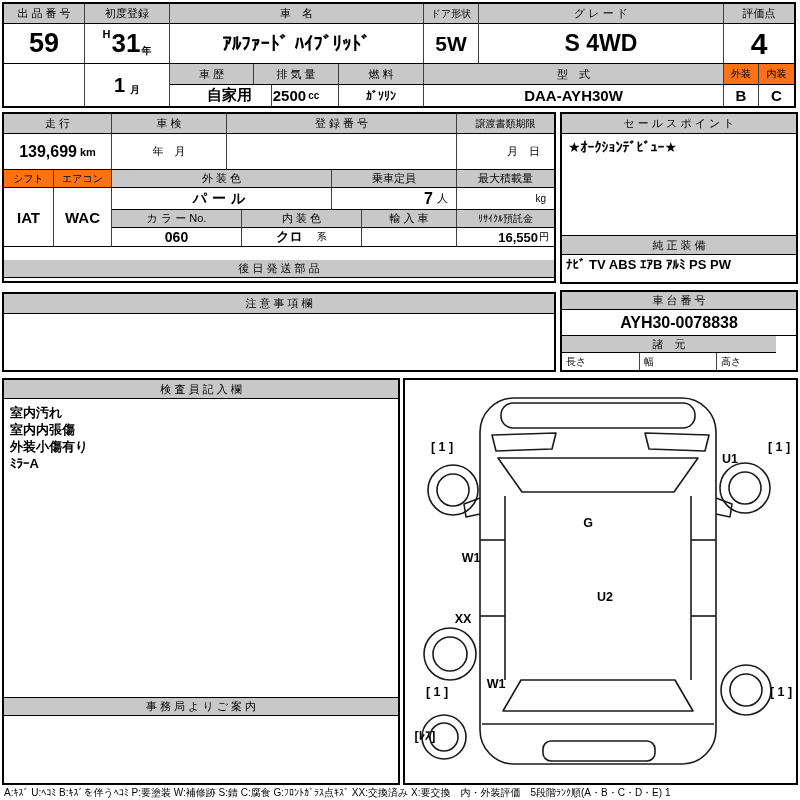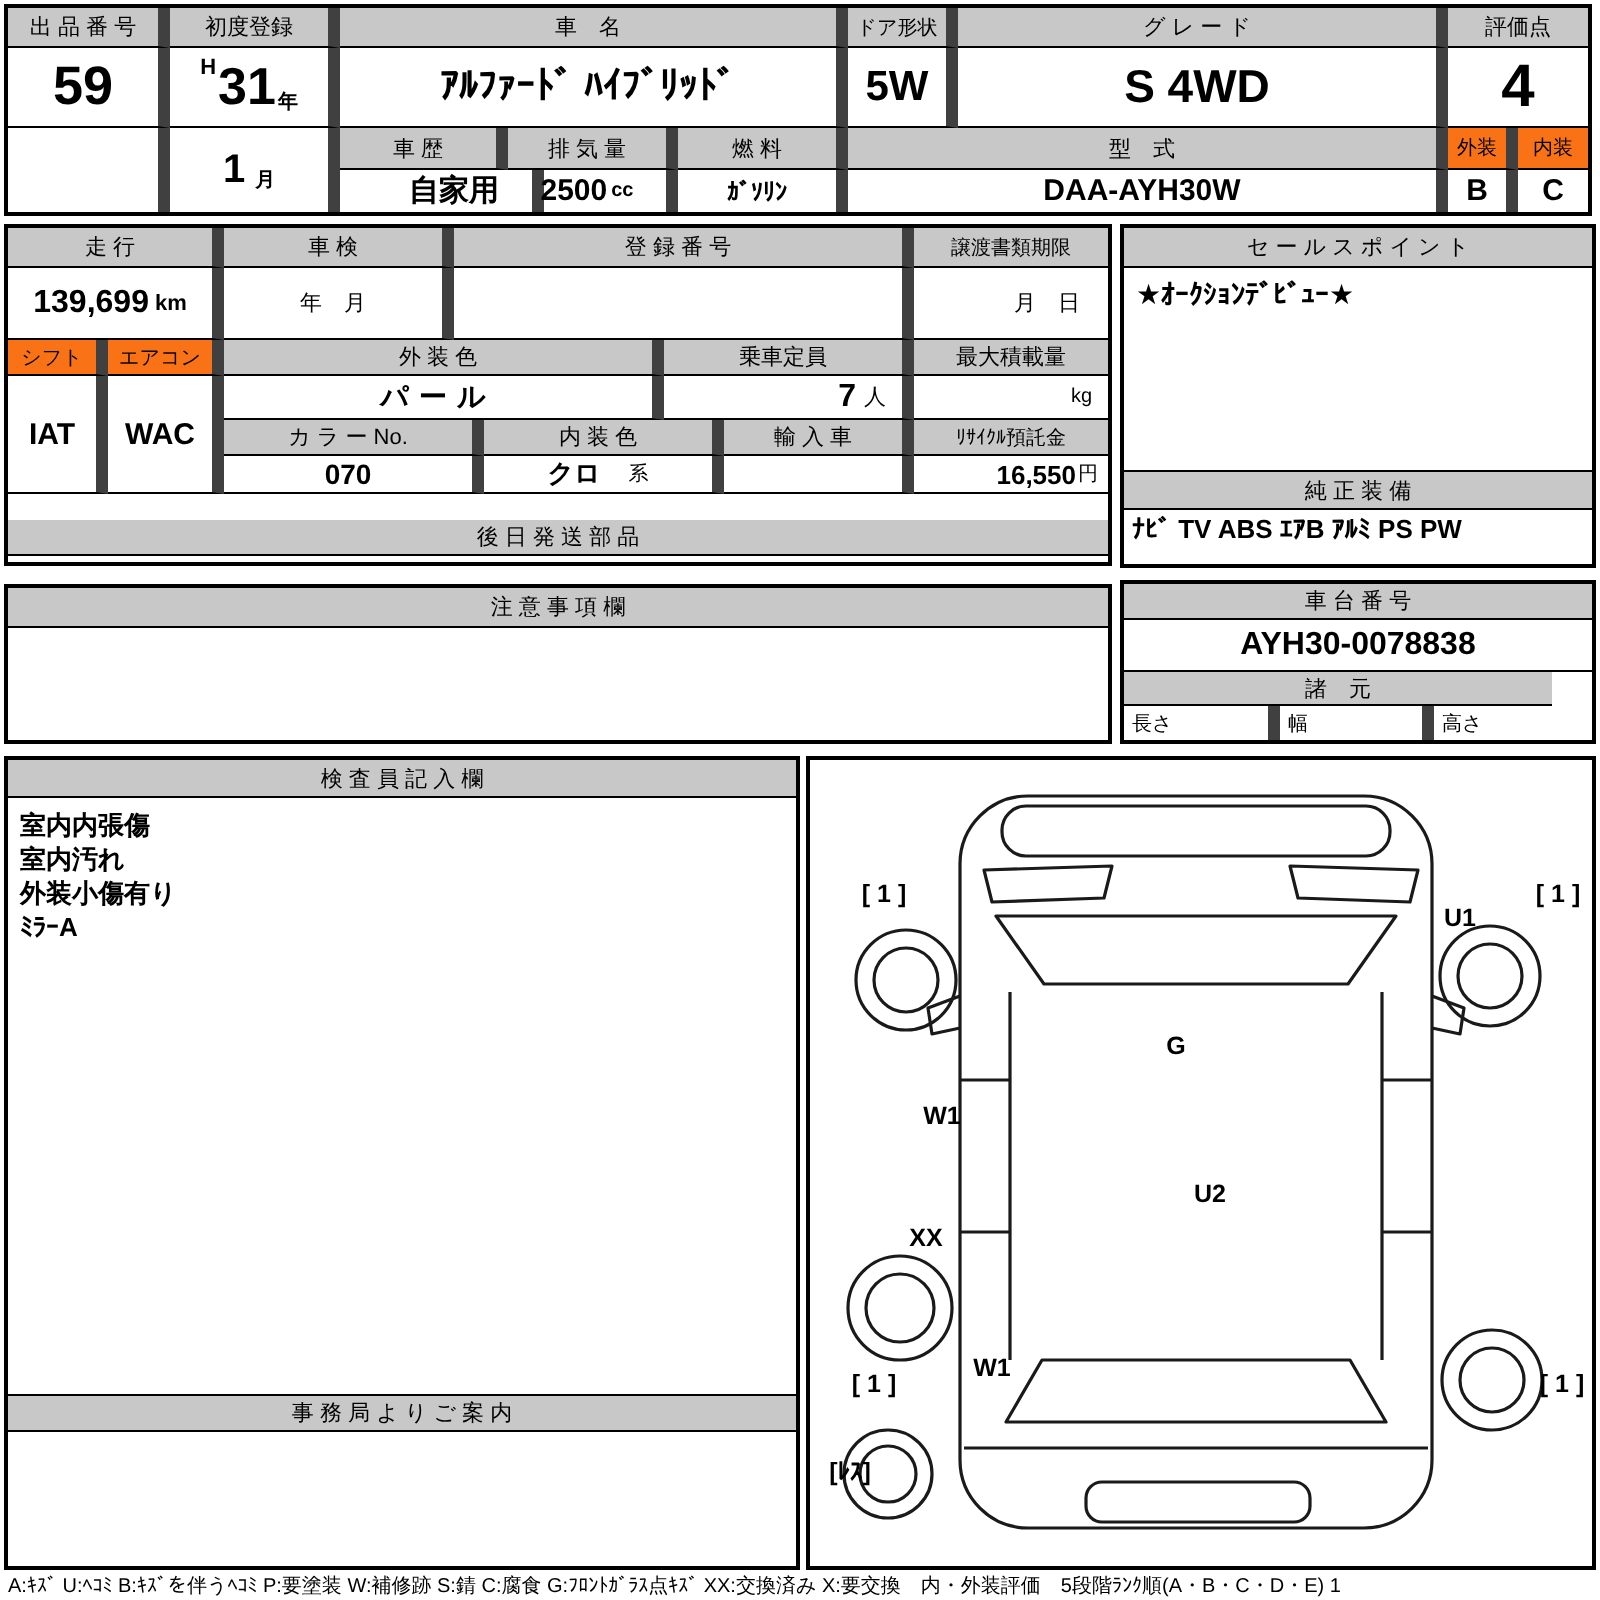--- a/index.html
+++ b/index.html
@@ -3,21 +3,21 @@
 <meta charset="utf-8">
 <style>
   * { margin:0; padding:0; box-sizing:border-box; }
   html,body { background:#fff; }
   body { font-family:"Liberation Sans","DejaVu Sans",sans-serif; color:#000; }
   #page { position:relative; width:800px; height:800px; background:#fff; overflow:hidden; }
   .blk { position:absolute; border:2px solid #000; background:#fff; }
   .cell { position:absolute; display:flex; align-items:center; justify-content:center; overflow:hidden; white-space:nowrap; }
   .hdr { background:#c8c8c8; font-size:11px; }
   .hdr-s { background:#f97316; font-size:10px; }
-  .br { border-right:6px solid #404040; }
+  .br { border-right:1px solid #404040; }
   .bb { border-bottom:1px solid #000; }
   .bt { border-top:1px solid #000; }
   .left { justify-content:flex-start; }
   .right { justify-content:flex-end; }
   .b { font-weight:bold; }
   .unit { font-size:10px; font-weight:bold; margin-left:2px; }
   .mark { position:absolute; transform:translate(-50%,-50%); font-weight:bold; font-size:12.5px; white-space:nowrap; z-index:2; }
   .note-line { font-size:13px; font-weight:bold; line-height:17px; }
   #legend { position:absolute; left:4px; top:786px; width:794px; font-size:10px; white-space:nowrap; overflow:hidden; }
 </style>
@@ -96,21 +96,21 @@
       <span class="b" style="font-size:16px">7</span>
       <span style="font-size:11px;margin-left:4px">人</span>
     </div>
     <div class="cell bb right" style="left:453px;top:74px;width:97px;height:22px;font-size:10px;padding-right:8px">kg</div>
 
     <div class="cell hdr br bb" style="left:108px;top:96px;width:130px;height:18px">カ ラ ー No.</div>
     <div class="cell hdr br bb" style="left:238px;top:96px;width:120px;height:18px">内 装 色</div>
     <div class="cell hdr br bb" style="left:358px;top:96px;width:95px;height:18px">輸 入 車</div>
     <div class="cell hdr bb" style="left:453px;top:96px;width:97px;height:18px;font-size:10px">ﾘｻｲｸﾙ預託金</div>
 
-    <div class="cell b br bb" style="left:108px;top:114px;width:130px;height:19px;font-size:14px">070</div>
+    <div class="cell b br bb" style="left:108px;top:114px;width:130px;height:19px;font-size:14px">060</div>
     <div class="cell br bb" style="left:238px;top:114px;width:120px;height:19px">
       <span class="b" style="font-size:13px">クロ</span>
       <span style="font-size:10px;margin-left:14px">系</span>
     </div>
     <div class="cell br bb" style="left:358px;top:114px;width:95px;height:19px"></div>
     <div class="cell bb right" style="left:453px;top:114px;width:97px;height:19px;padding-right:5px">
       <span class="b" style="font-size:13px">16,550</span>
       <span style="font-size:10px;margin-left:1px">円</span>
     </div>
 
@@ -133,22 +133,22 @@
     <div class="cell b bb" style="left:0;top:18px;width:234px;height:26px;font-size:16px">AYH30-0078838</div>
     <div class="cell hdr bb" style="left:0;top:44px;width:214px;height:17px">諸　元</div>
     <div class="cell br left" style="left:0;top:61px;width:78px;height:17px;font-size:10px;padding-left:4px">長さ</div>
     <div class="cell br left" style="left:78px;top:61px;width:77px;height:17px;font-size:10px;padding-left:4px">幅</div>
     <div class="cell left" style="left:155px;top:61px;width:79px;height:17px;font-size:10px;padding-left:4px">高さ</div>
   </div>
 
   <div class="blk" style="left:2px;top:378px;width:398px;height:407px">
     <div class="cell hdr bb" style="left:0;top:0;width:394px;height:19px">検 査 員 記 入 欄</div>
     <div style="position:absolute;left:0;top:19px;width:394px;height:298px;padding:5px 6px">
+        <div class="note-line">室内汚れ</div>
         <div class="note-line">室内内張傷</div>
-        <div class="note-line">室内汚れ</div>
         <div class="note-line">外装小傷有り</div>
         <div class="note-line">ﾐﾗｰA</div>
       </div>
     <div class="cell hdr bt bb" style="left:0;top:317px;width:394px;height:19px">事 務 局 よ り ご 案 内</div>
   </div>
 
   <div class="blk" style="left:403px;top:378px;width:395px;height:407px">
     <svg width="391" height="403" viewBox="0 0 391 403" style="position:absolute;left:0;top:0;z-index:1">
       <g fill="none" stroke="#1a1a1a" stroke-width="1.6" stroke-linejoin="round">
         <rect x="75" y="18" width="236" height="366" rx="34"></rect>

